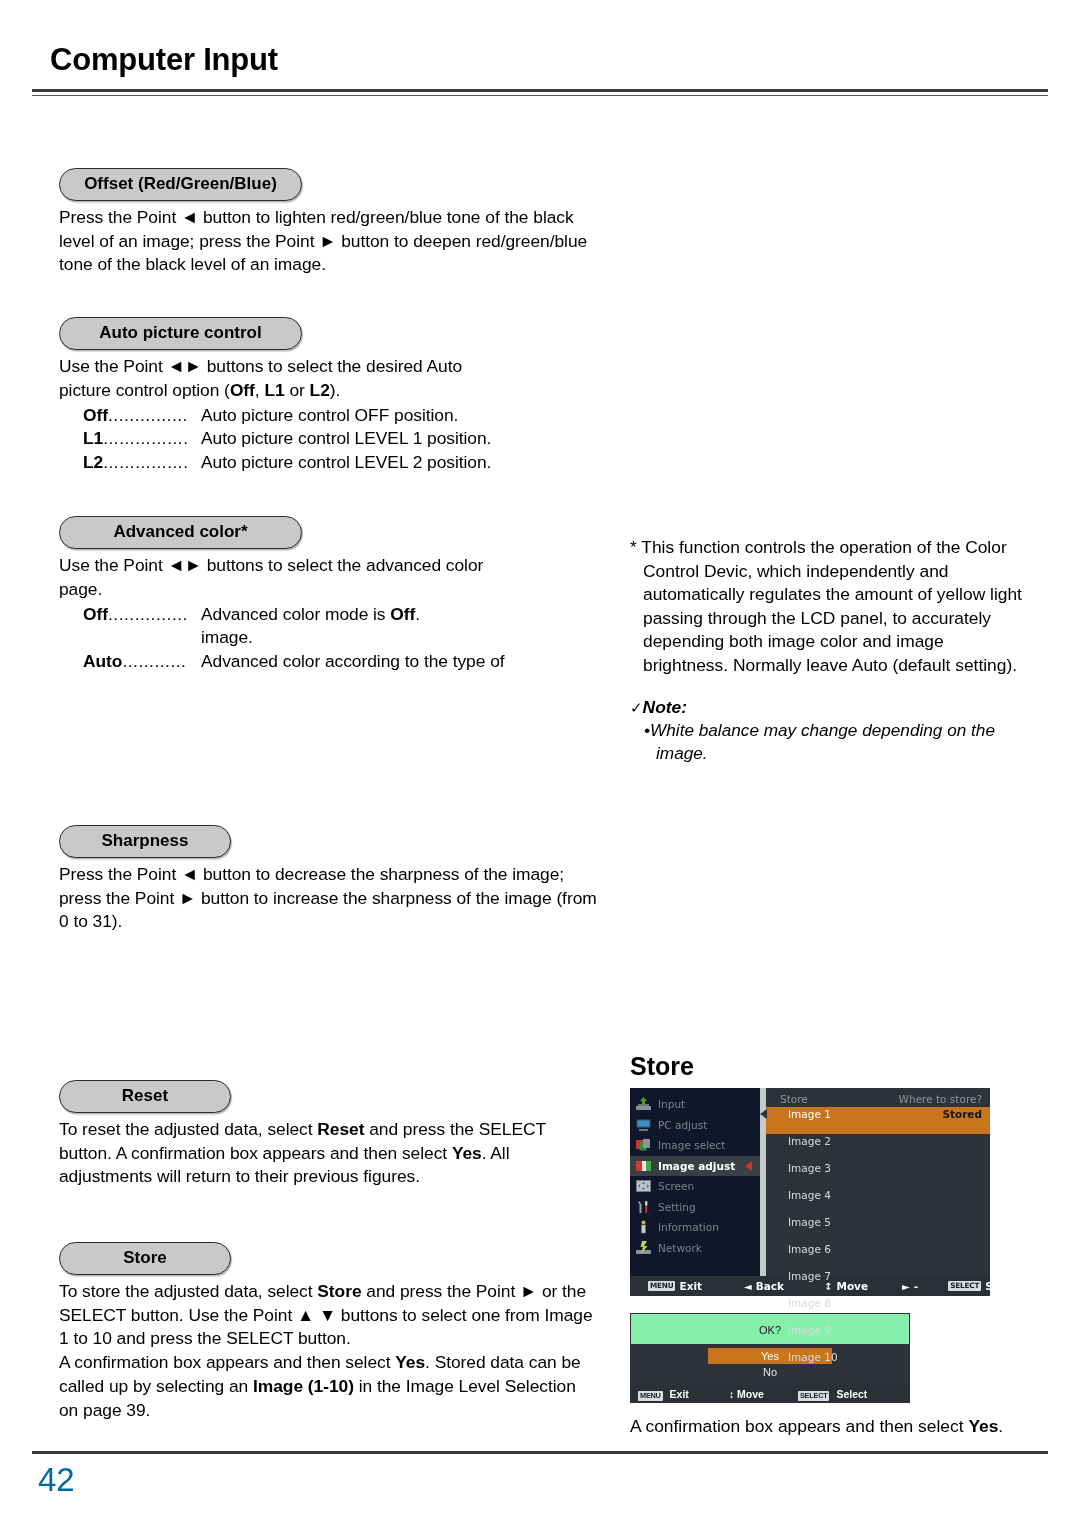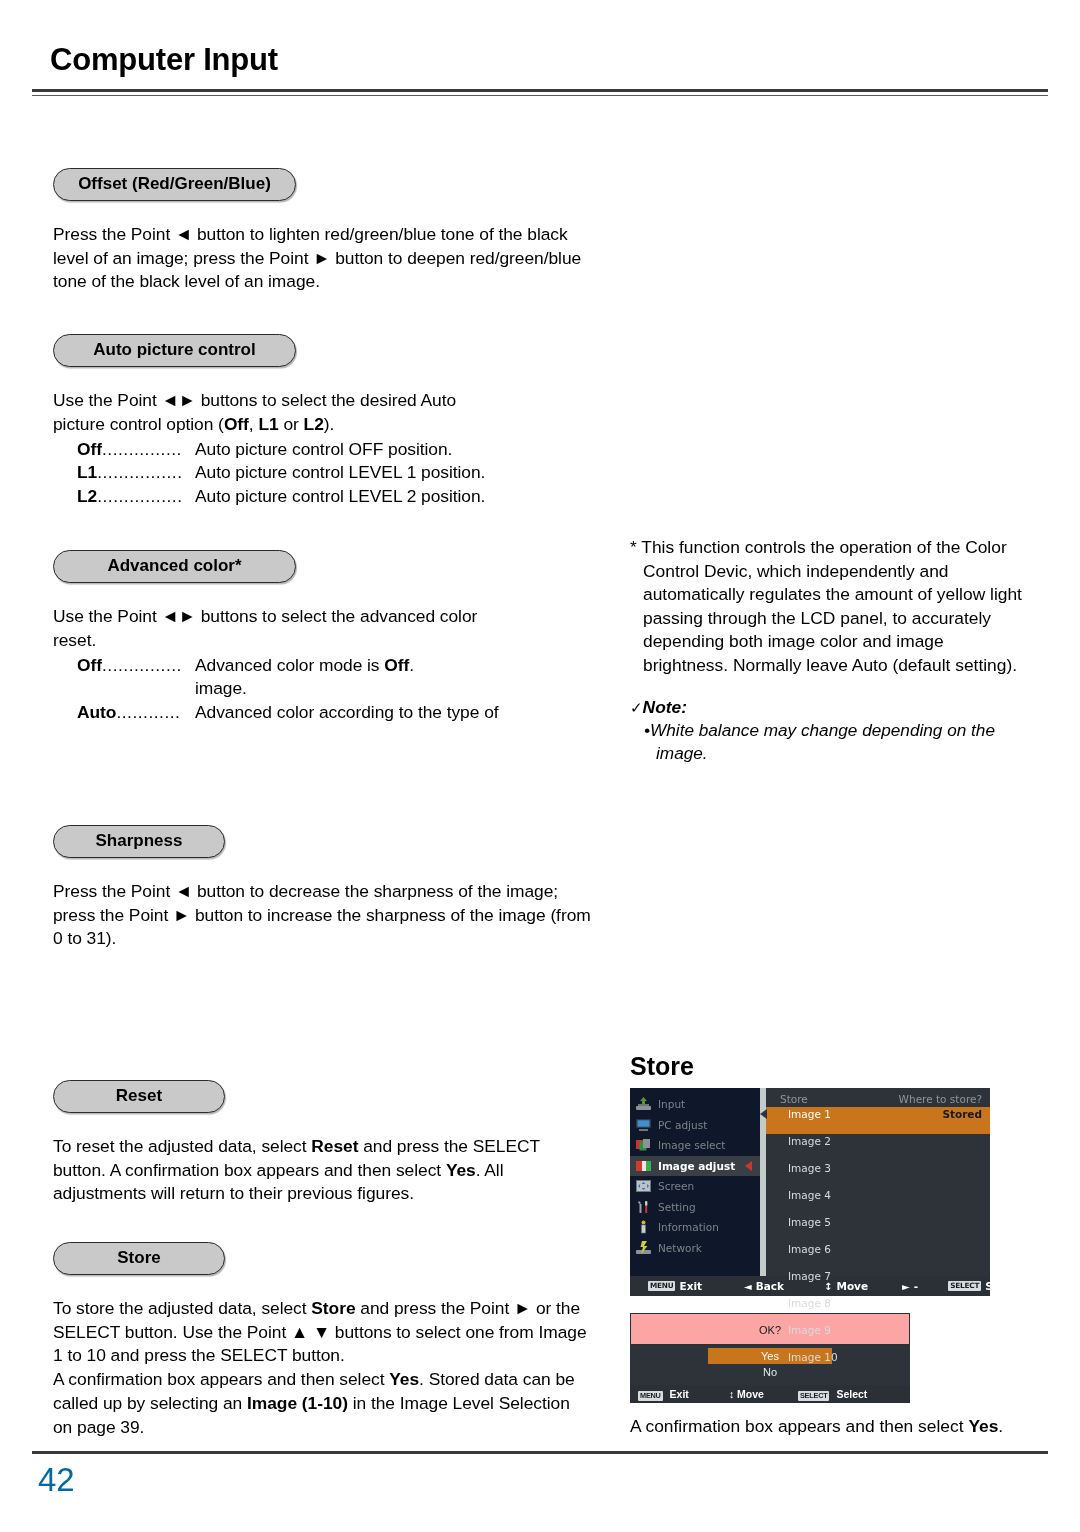--- a/index.html
+++ b/index.html
@@ -32,21 +32,21 @@
     width: 1016px; height: 3px; background: #3a3a3a;
   }
   .hdr-rule-2 {
     position: absolute; left: 32px; top: 95px;
     width: 1016px; height: 1px; background: #5a5a5a;
   }
 
   
   .col-left {
     position: absolute;
-    left: 53px; top: 168px;
+    left: 59px; top: 168px;
     width: 540px;
   }
   .col-right {
     position: absolute;
     left: 630px; top: 168px;
     width: 400px;
   }
 
   
   .pill {
@@ -68,21 +68,21 @@
   .pill.w-adv    { min-width: 243px; }
   .pill.w-sharp  { min-width: 172px; }
   .pill.w-gamma  { min-width: 172px; }
   .pill.w-reset  { min-width: 172px; }
   .pill.w-store  { min-width: 172px; }
 
   .sect { margin-bottom: 0; }
   .sect .body {
     font-size: 17.4px;
     line-height: 23.8px;
-    margin-top: 22px;
+    margin-top: 5px;
     letter-spacing: -0.05px;
   }
   .sect .body p { margin: 0; }
   b { font-weight: bold; }
 
   
   .optlist { margin-top: 1px; }
   .optrow {
     display: flex;
     font-size: 17.4px;
@@ -239,21 +239,21 @@
     border-radius: 1px;
   }
   .osd-bar .sym { margin-right: 4px; font-size: 10px; }
 
   
   .osd-confirm {
     width: 280px;
     margin-top: 17px;
   }
   .confirm-q {
-    background: #fca5a5;
+    background: #86efac;
     color: #1a1d20;
     border: 1px solid #2b3036;
     height: 32px;
     line-height: 32px;
     text-align: center;
     font-size: 11px;
   }
   .confirm-body { background: #2e333a; padding: 3px 0 5px 0; }
   .confirm-opt {
     width: 124px; margin: 0 auto;
@@ -323,21 +323,21 @@
           <div class="desc">Auto picture control LEVEL 2 position.</div>
         </div>
       </div>
     </div>
   </div>
 
   <div class="sect">
     <div class="pill w-adv">Advanced color*</div>
     <div class="body">
       <p><span>Use the Point ◄► buttons to select the advanced color</span></p>
-      <p><span>reset.</span></p>
+      <p><span>page.</span></p>
       <div class="optlist">
         <div class="optrow">
           <div class="term"><span>Off</span><span class="dots">...............</span></div>
           <div class="desc"><span>Advanced color mode is </span><b>Off</b><span>.</span></div>
         </div>
         <div class="optrow cont">
           <div class="term">&nbsp;</div>
           <div class="desc">image.</div>
         </div>
         <div class="optrow">

